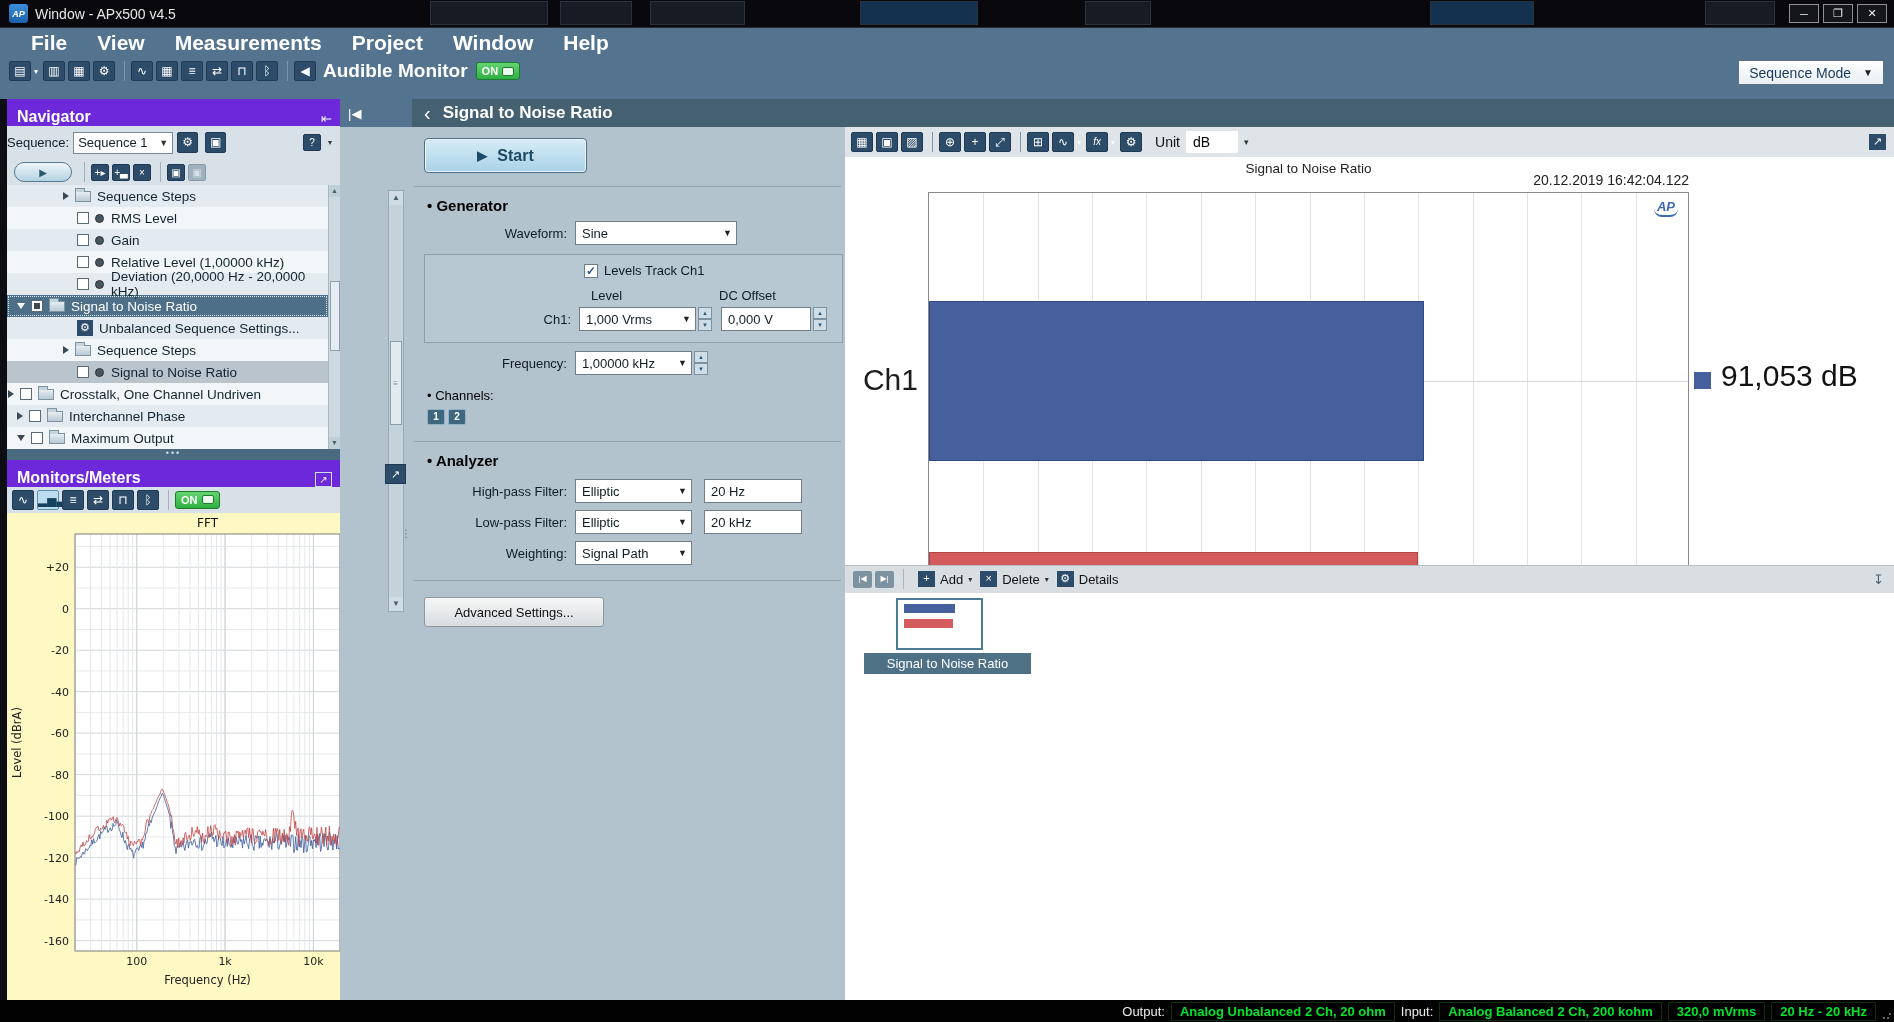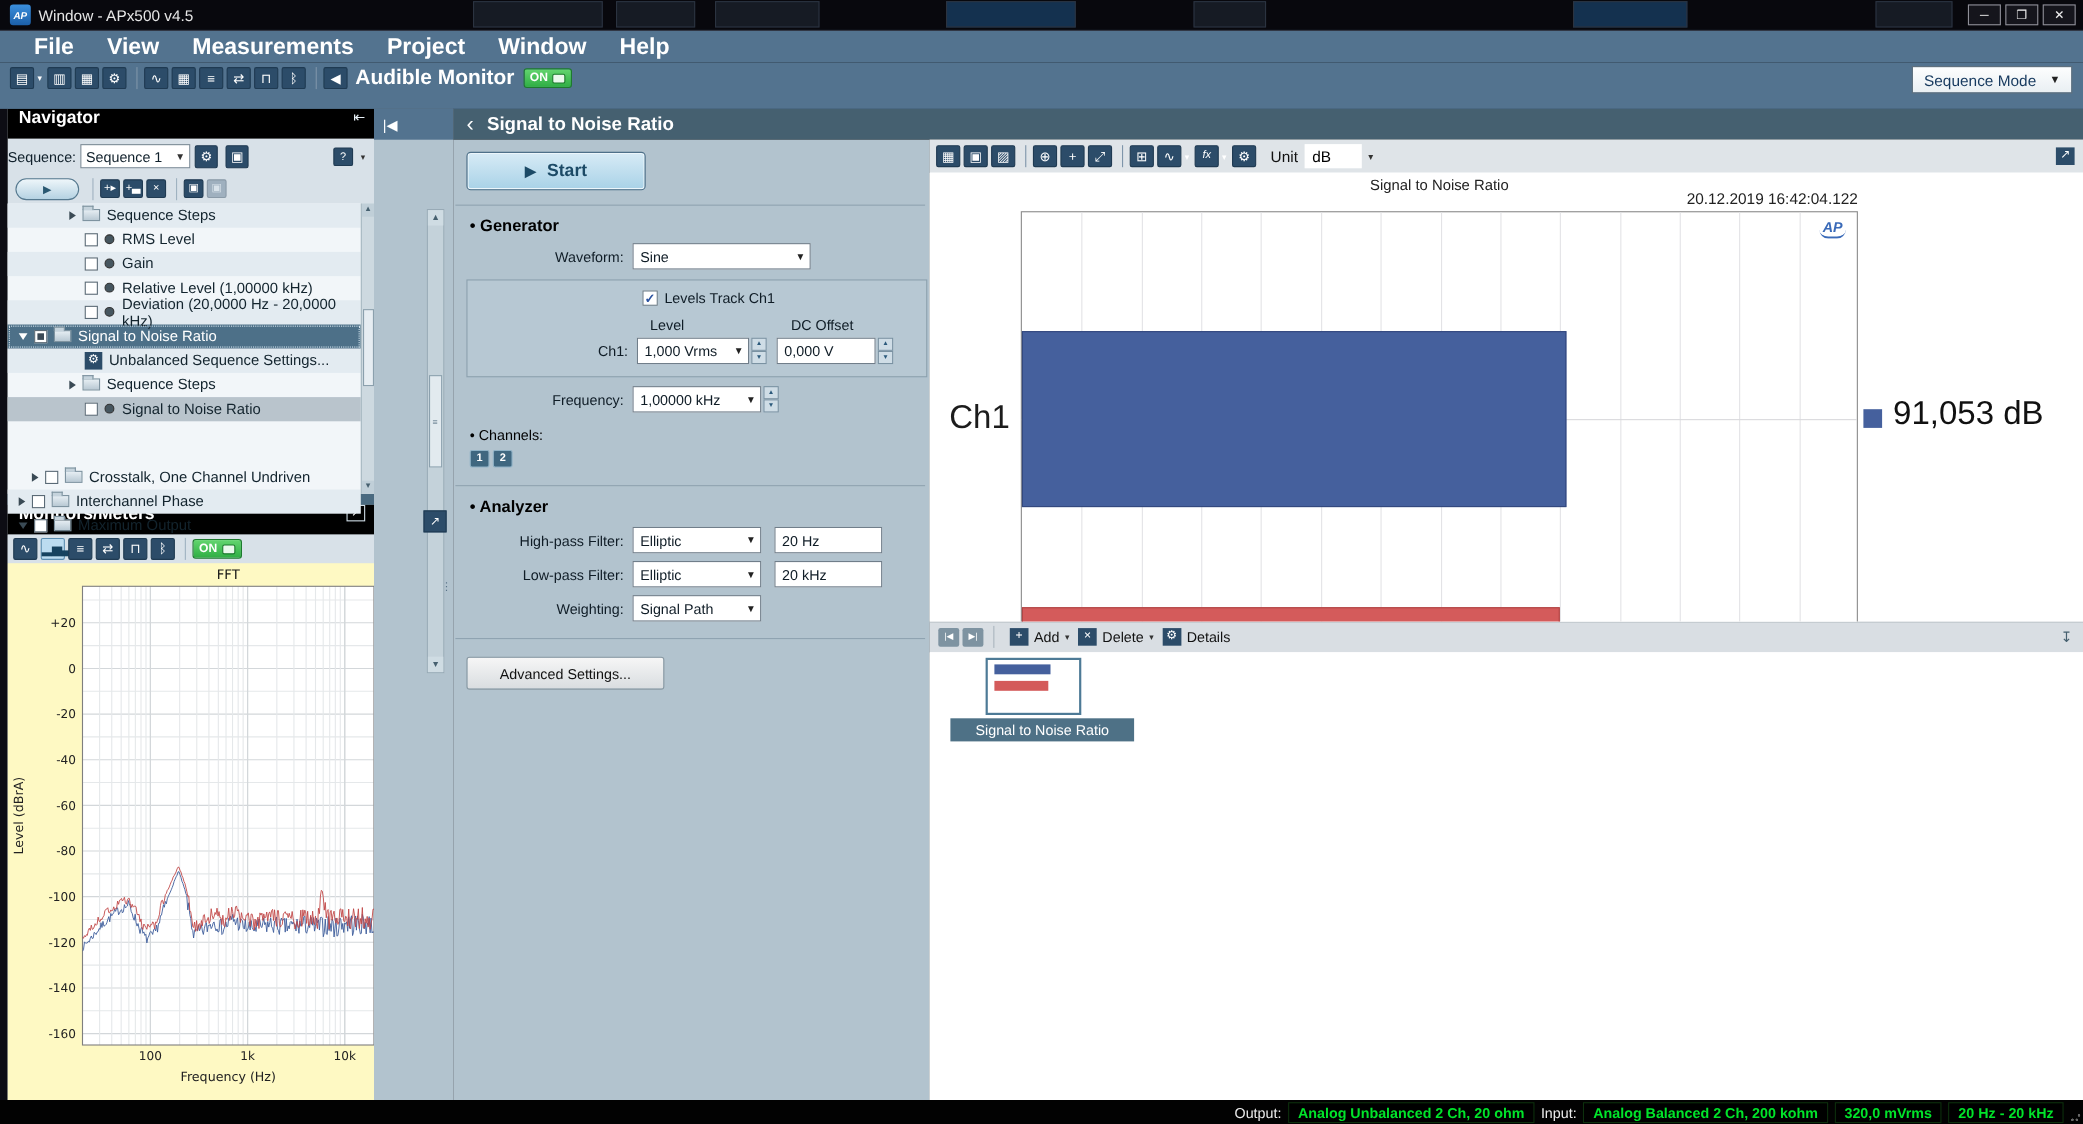--- a/index.html
+++ b/index.html
@@ -31,22 +31,22 @@
   .on-badge{background:linear-gradient(#63d56f,#2fae44);border:1px solid #1d7a2e;border-radius:3px;
     color:#fff;font-weight:bold;font-size:11px;padding:2px 5px;display:flex;align-items:center;gap:4px}
   .knob{width:12px;height:9px;background:#eaf9ec;border:1px solid #1d7a2e;border-radius:2px}
   .seq-mode-btn{position:absolute;right:10px;top:3px;height:25px;background:linear-gradient(#fdfefe,#e9eff3);
     border:1px solid #5f707e;color:#16395e;font-weight:normal;font-size:14px;display:flex;gap:12px;
     align-items:center;padding:0 10px}
   .seq-mode-btn .arr{color:#222;font-size:10px}
   
   .main{display:flex;height:901px;border-left:7px solid #0d0d14}
   .left-col{width:333px;background:#d8e1e8;display:flex;flex-direction:column;flex:none}
-  .panel-header{height:28px;background:#000000;color:#fff;font-weight:bold;font-size:16px;
-    display:flex;align-items:flex-start;padding:0 8px 0 10px}
+  .panel-header{height:28px;background:#6d28d9;color:#fff;font-weight:bold;font-size:16px;
+    display:flex;align-items:flex-end;padding:0 8px 0 10px}
   .panel-header .ph-icon{margin-left:auto;font-weight:normal;font-size:13px;color:#e8f0f6}
   .ph-box{margin-left:auto;width:17px;height:15px;border:1px solid #cfdde6;color:#fff;font-size:10px;
     line-height:13px;text-align:center;font-weight:normal}
   .seq-row{height:34px;display:flex;align-items:center;padding:0 8px 0 0;gap:4px;font-size:13px;color:#10202b}
   .select-box{height:22px;background:#fff;border:1px solid #7a8a96;display:flex;align-items:center;
     font-size:13px;padding:0 4px;position:relative}
   .select-box .sb-arr{margin-left:auto;font-size:9px;color:#333;padding-left:6px}
   .transport-row{height:27px;display:flex;align-items:center;padding-left:7px}
   .play-btn{width:58px;height:20px;border-radius:10px;background:linear-gradient(#eef6fa,#b5d2e2);
     border:1px solid #56798f;color:#2a5871;font-size:10px;display:flex;align-items:center;
@@ -294,21 +294,21 @@
         <div class="tree-row" style="padding-left: 56px;">
           <span class="tri-r"></span>
           <span class="folder"></span>
           <span>Sequence Steps</span>
         </div>
         <div class="tree-row alt sel-secondary" style="padding-left: 70px;">
           <span class="cb"></span>
           <span class="radio"></span>
           <span>Signal to Noise Ratio</span>
         </div>
-        <div class="tree-row" style="padding-left: 22px; margin-top: 40px;">
+        <div class="tree-row" style="padding-left: 1px;">
           <span class="tri-r"></span>
           <span class="cb"></span>
           <span class="folder"></span>
           <span>Crosstalk, One Channel Undriven</span>
         </div>
         <div class="tree-row alt" style="padding-left: 10px;">
           <span class="tri-r"></span>
           <span class="cb"></span>
           <span class="folder"></span>
           <span>Interchannel Phase</span>
@@ -459,21 +459,21 @@
         </div>
         <div class="group-box">
           <div class="gb-check">
             <div class="checkbox">✓</div>
             <span>Levels Track Ch1</span>
           </div>
           <div class="gb-level">Level</div>
           <div class="gb-dc">DC Offset</div>
           <div class="gb-row">
             <div class="f-label">Ch1:</div>
-            <div class="dropdown" style="width:102px">
+            <div class="dropdown" style="width:117px">
               <span>1,000 Vrms</span>
               <span class="da">▼</span>
             </div>
             <div class="spinner">
               <div class="spin-b">▲</div>
                 <div class="spin-b">▼</div>
             </div>
             <div class="txt-field" style="width:90px;margin-left:9px">
               <span>0,000 V</span>
             </div>

